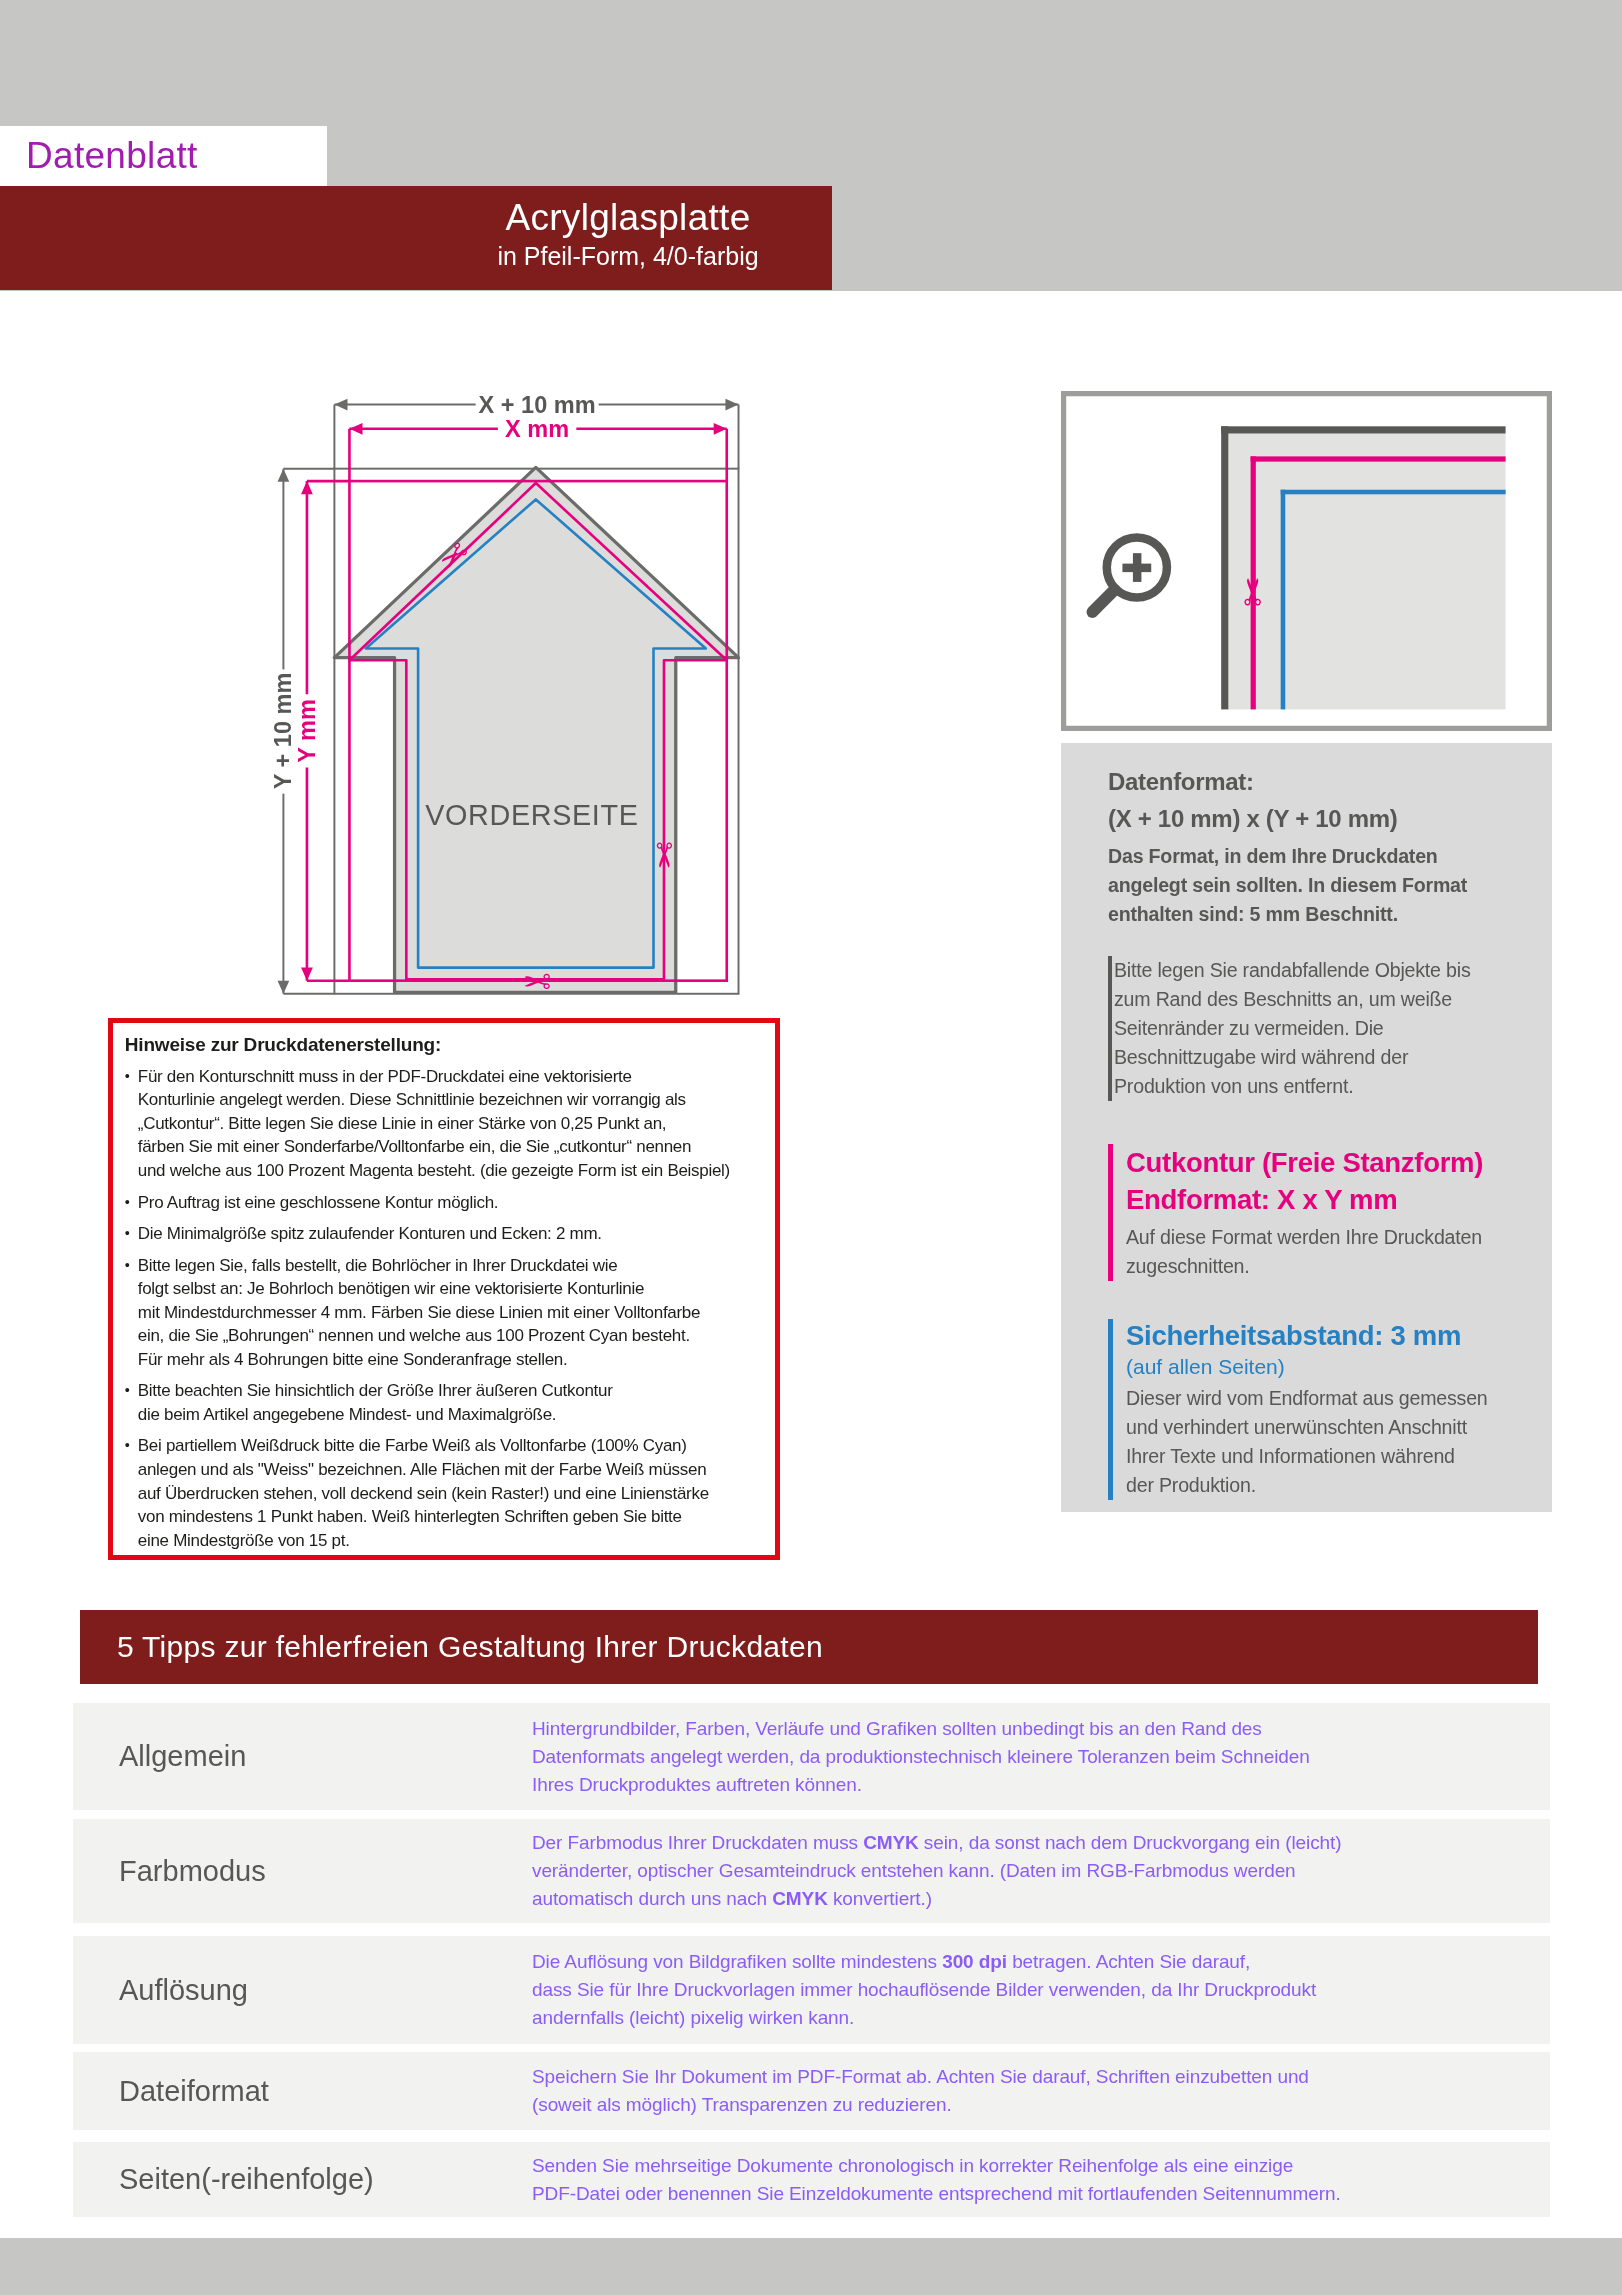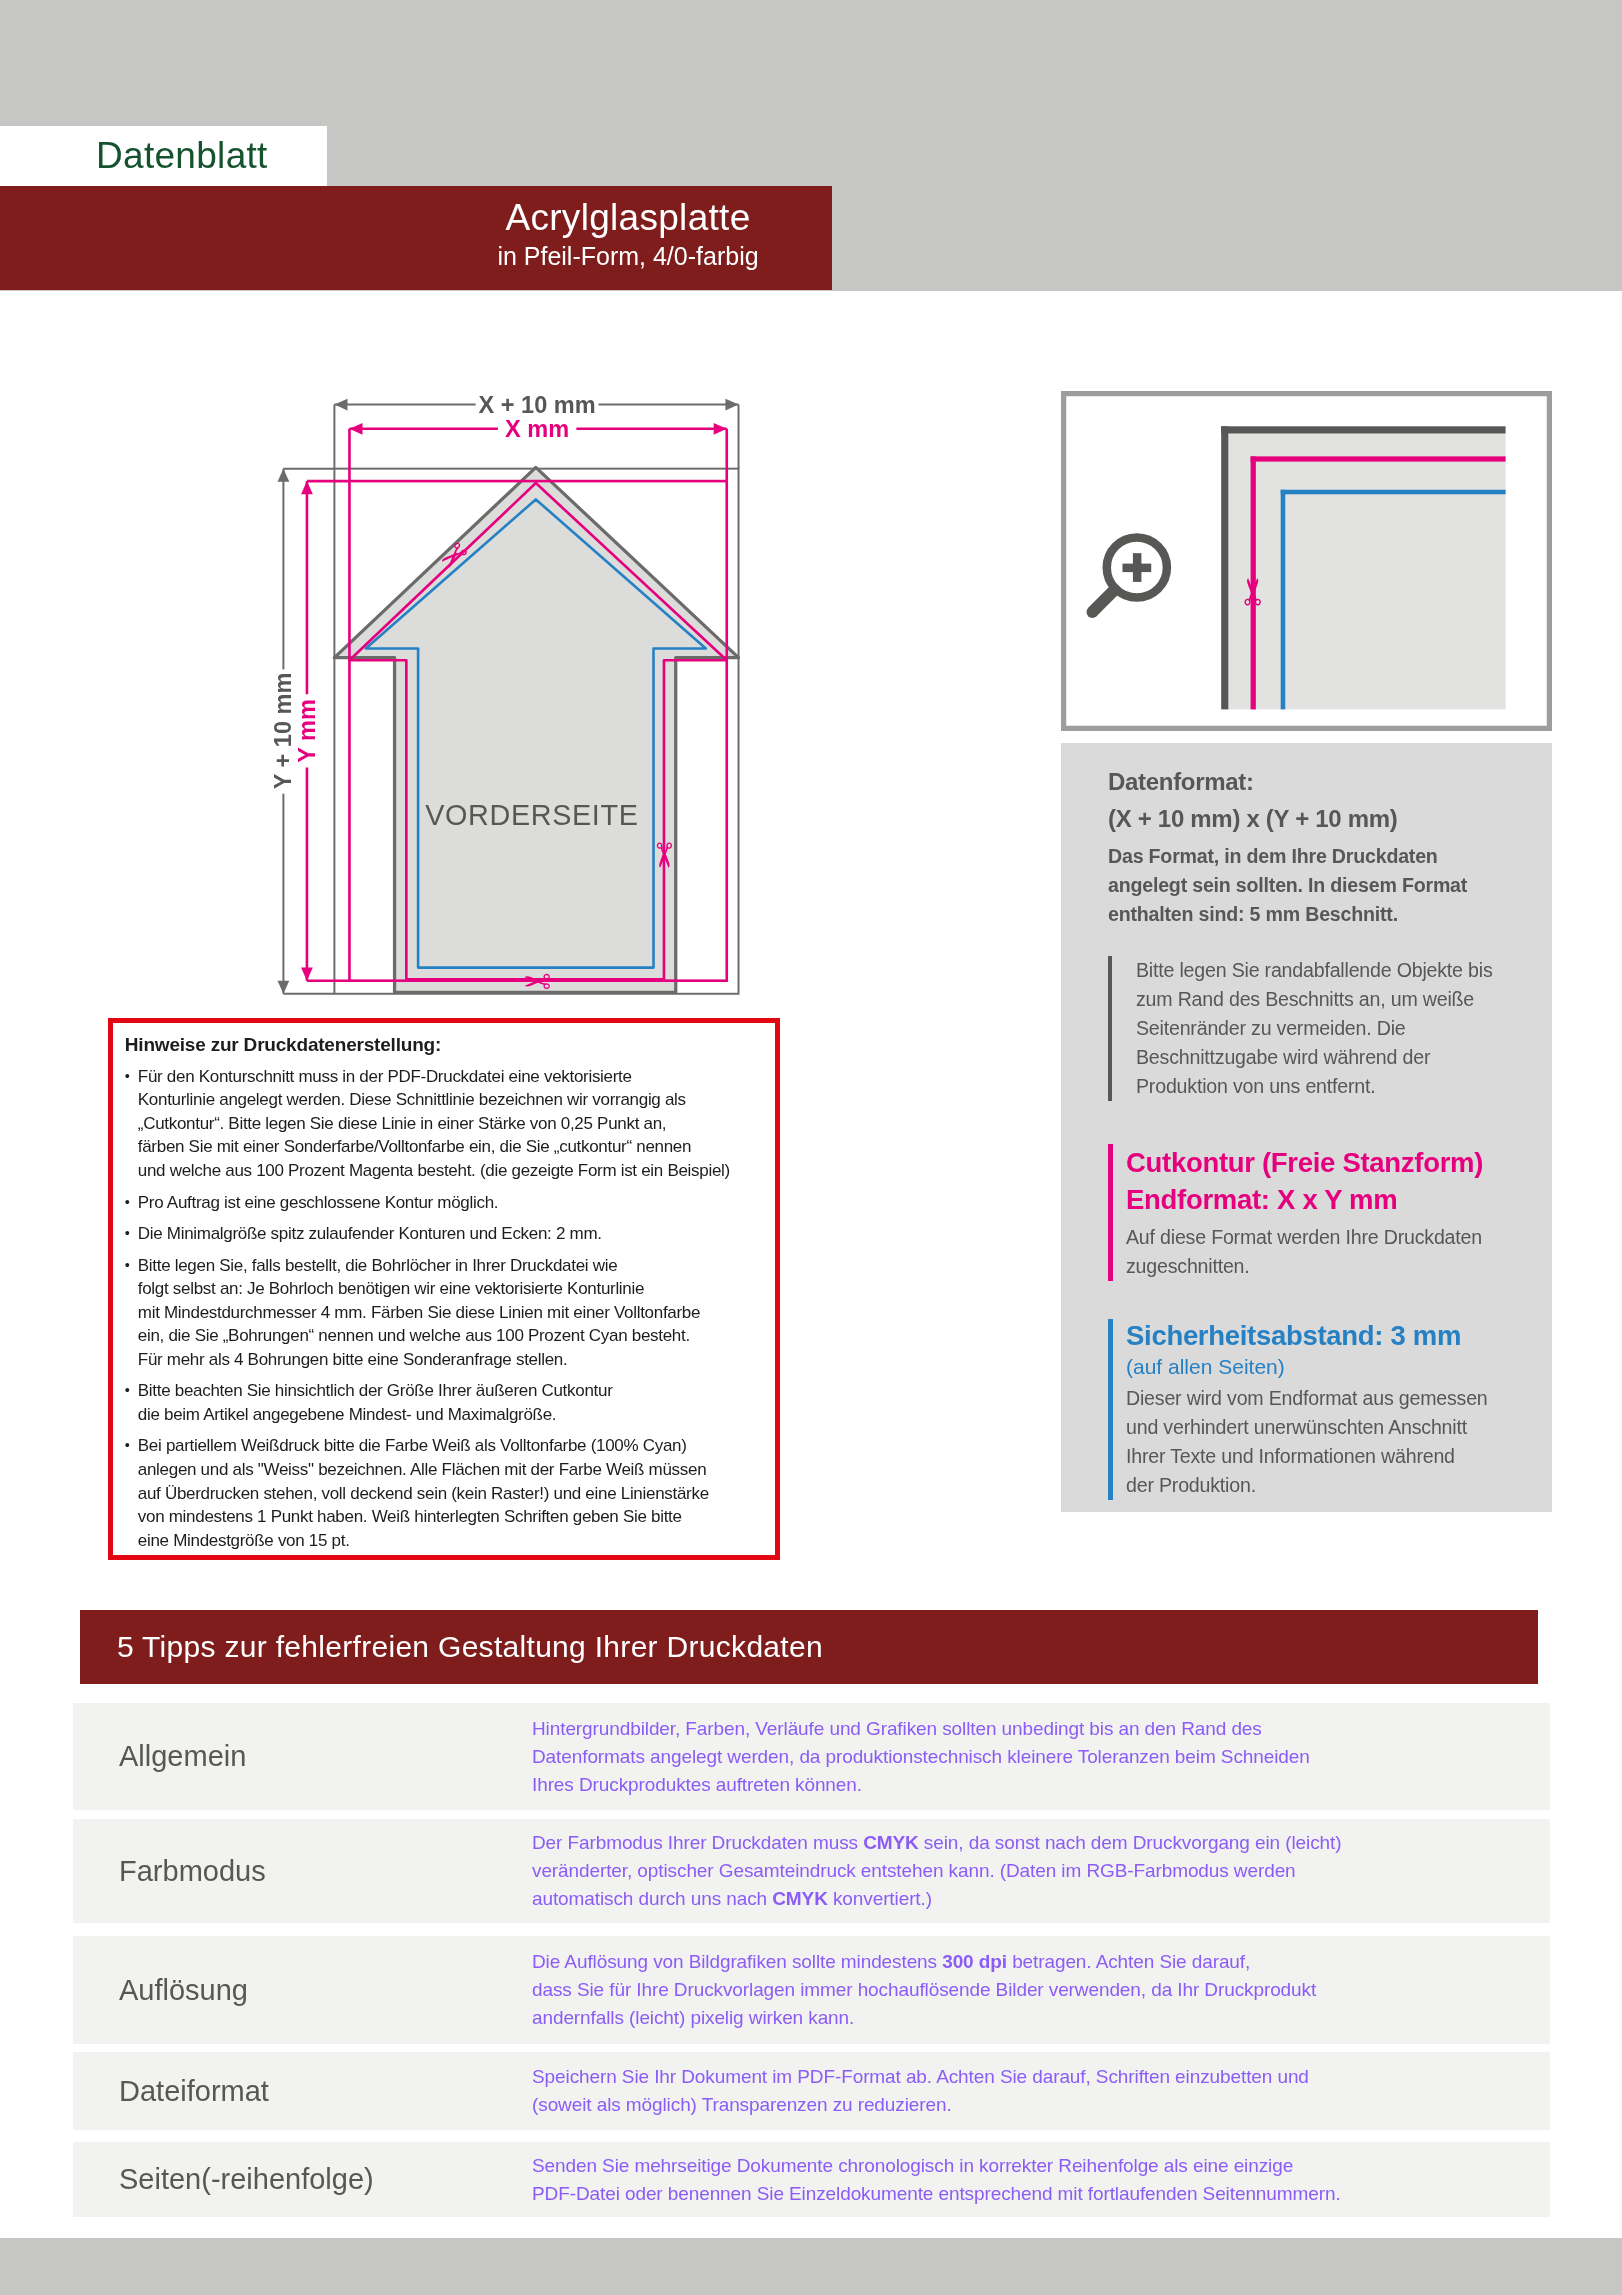--- a/index.html
+++ b/index.html
@@ -4,41 +4,41 @@
 <style>
   html,body{margin:0;padding:0;background:#ffffff;}
   .page{position:relative;width:1623px;height:2295px;background:#ffffff;overflow:hidden;
         font-family:"Liberation Sans",sans-serif;}
   .abs{position:absolute;}
 
   
   .band-top{left:0;top:0;width:1623px;height:291px;background:#c6c6c5;}
   .datenblatt-box{left:0;top:126px;width:327px;height:60px;background:#ffffff;
                   display:flex;align-items:center;}
-  .datenblatt-box span{padding-left:96px;font-size:37px;color:#14532d;letter-spacing:0.3px;}
+  .datenblatt-box span{padding-left:26px;font-size:37px;color:#a21caf;letter-spacing:0.3px;}
   .product-banner{left:0;top:186px;width:832px;height:104px;background:#7f1d1d;}
   .product-banner .inner{position:absolute;left:424px;top:0;width:408px;height:100%;
                          color:#ffffff;text-align:center;}
   .product-title{font-size:37px;line-height:39px;margin-top:11.8px;letter-spacing:0.3px;}
   .product-subtitle{font-size:25px;line-height:30px;margin-top:3.9px;}
 
   
   .notes-box{left:108px;top:1018px;width:672px;height:542px;border:5.9px solid #e30613;
              background:#ffffff;box-sizing:border-box;padding:10.5px 13px 0 11.8px;color:#1d1d1b;}
   .notes-title{font-size:19px;font-weight:bold;letter-spacing:-0.2px;margin-bottom:9.2px;}
   .note-bullet{display:flex;margin-bottom:7.9px;font-size:17px;line-height:23.6px;letter-spacing:-0.3px;}
   .note-bullet .dot{width:13px;flex:none;font-size:14.4px;}
   .note-bullet .txt{white-space:pre-line;}
 
   
   .info-box{left:1061px;top:743px;width:491px;height:769px;background:#dadada;
             box-sizing:border-box;padding:19.6px 17px 0 47px;color:#575756;}
   .info-h1{font-size:24px;font-weight:bold;line-height:37px;letter-spacing:-0.3px;}
   .info-body{font-size:19.6px;line-height:29px;margin-top:5.2px;letter-spacing:-0.2px;font-weight:bold;}
-  .info-note{margin-top:27.5px;border-left:4.6px solid #575756;padding-left:24px;
+  .info-note{margin-top:27.5px;border-left:4.6px solid #575756;padding-left:2px;
              font-size:19.6px;line-height:29px;letter-spacing:-0.2px;}
   .cut-block{margin-top:43px;border-left:5.2px solid #e6007e;padding-left:13px;}
   .cut-h{font-size:27.5px;font-weight:bold;line-height:37px;color:#e6007e;letter-spacing:-0.3px;}
   .cut-body{font-size:19.6px;line-height:29px;margin-top:5.2px;letter-spacing:-0.2px;}
   .safe-block{margin-top:38px;border-left:5.2px solid #2581c4;padding-left:13px;}
   .safe-h{font-size:27.5px;font-weight:bold;line-height:34px;color:#2581c4;letter-spacing:-0.3px;}
   .safe-sub{font-size:21px;line-height:27.5px;color:#2581c4;}
   .safe-body{font-size:19.6px;line-height:29px;margin-top:2.6px;letter-spacing:-0.2px;}
 
   

